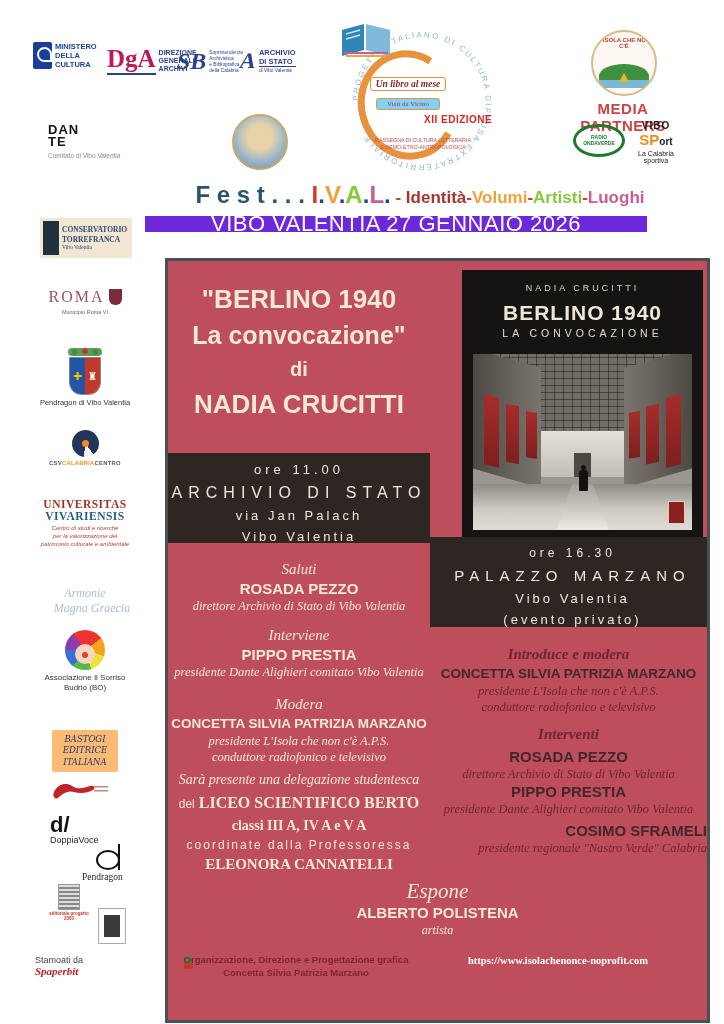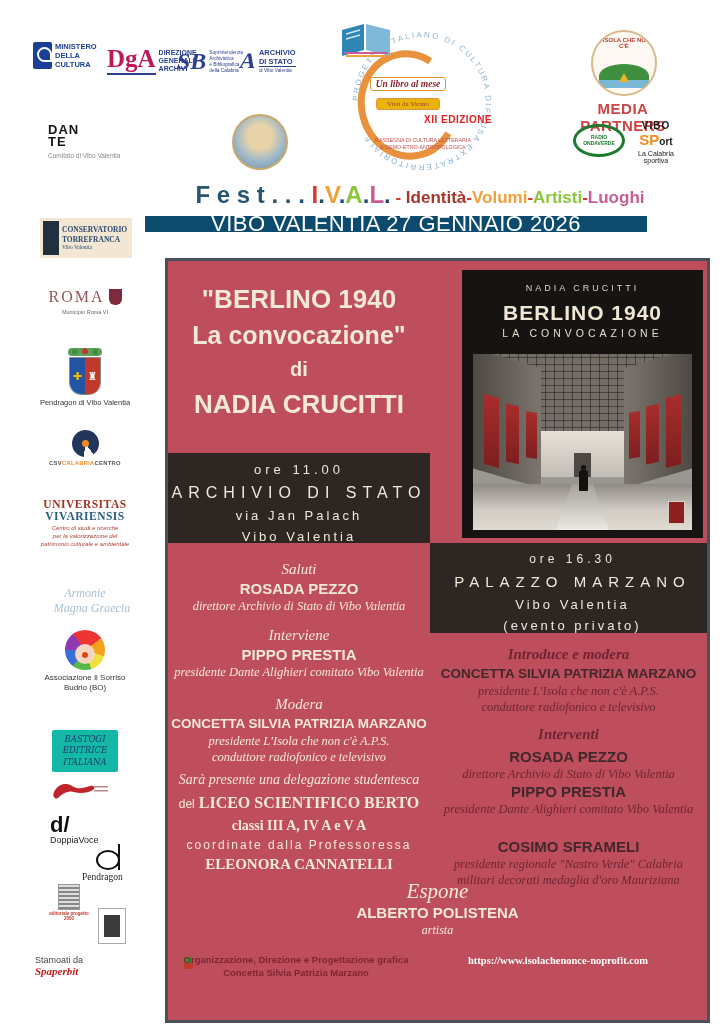--- a/index.html
+++ b/index.html
@@ -26,21 +26,21 @@
   .round-logo{width:52px;height:52px;border-radius:50%;border:2px solid #c9a96a;
     background:radial-gradient(circle at 50% 40%,#e8d3a8 0 30%,#9db7c9 60%,#6f86a0 100%);}
   
   .badge{width:164px;height:158px;}
   .badge svg{position:absolute;left:0;top:0;}
   .crescent{position:absolute;left:18px;top:28px;width:86px;height:96px;border:7px solid #e8923d;
     border-right-color:transparent;border-radius:50%;transform:rotate(-14deg);}
   .band1{position:absolute;left:30px;top:55px;width:74px;background:#fff;border:1.5px solid #e8923d;
     border-radius:3px;font-family:"Liberation Serif",serif;font-weight:bold;font-style:italic;
     font-size:9.5px;color:#8a2430;text-align:center;padding:1px 0;}
-  .band2{position:absolute;left:36px;top:76px;width:62px;background:#eab308;border:1px solid #e8923d;
+  .band2{position:absolute;left:36px;top:76px;width:62px;background:#7dd3fc;border:1px solid #e8923d;
     border-radius:3px;font-family:"Liberation Serif",serif;font-size:7px;color:#a33a30;text-align:center;padding:1px 0;}
   .bookglyph{position:absolute;left:88px;top:52px;}
   .edizione{position:absolute;left:84px;top:92px;font-size:10px;font-weight:900;color:#e02020;letter-spacing:.5px;}
   .tagline{position:absolute;left:24px;top:115px;width:118px;font-size:5.3px;color:#c05050;text-align:center;line-height:1.35;}
   
   .isola{width:62px;height:62px;border-radius:50%;border:2px solid #d8b98a;position:relative;overflow:hidden;background:#fdf9f2;}
   .isola-t{position:absolute;top:5px;left:0;right:0;text-align:center;font-size:6px;font-weight:bold;color:#c03a2e;}
   .isola-hill{position:absolute;bottom:6px;left:6px;right:6px;height:24px;border-radius:50% 50% 0 0;background:#3f8f3f;}
   .isola-water{position:absolute;bottom:6px;left:6px;right:6px;height:8px;background:#7ab8d8;}
   .isola-sail{position:absolute;bottom:12px;left:26px;width:0;height:0;border-left:5px solid transparent;
@@ -49,21 +49,21 @@
   .radio{width:46px;height:27px;border:3px solid #1d7a2e;border-radius:50%;display:flex;align-items:center;justify-content:center;
     font-size:5px;font-weight:900;color:#1d7a2e;text-align:center;line-height:1.1;}
   .vibo1{font-size:10px;font-weight:900;color:#1c1c1c;letter-spacing:1px;}
   .vibo2{font-size:15px;font-weight:900;color:#f08c1e;}
   .vibo3{font-size:10px;font-weight:bold;color:#1c1c1c;}
   .vibo4{font-size:7px;color:#1c1c1c;margin-top:1px;}
   
   .fest-line{left:140px;top:181px;width:560px;text-align:center;white-space:nowrap;}
   .fest-main span{font-size:24px;font-weight:bold;}
   .fest-sub span{font-size:17px;font-weight:bold;}
-  .datebar{left:145px;top:216px;width:502px;height:16px;background:#0c4a6e;color:#fff;
+  .datebar{left:145px;top:216px;width:502px;height:16px;background:#6d28d9;color:#fff;
     font-size:22px;letter-spacing:.5px;display:flex;align-items:center;justify-content:center;}
   
   .panel{left:165px;top:258px;width:545px;height:765px;background:#bf4e5c;border:3px solid #4a4f58;box-sizing:border-box;}
   .cream{color:#f2e8d6;}
   .serif-it{font-family:"Liberation Serif",serif;font-style:italic;}
   .booktitle{left:0;top:20px;width:262px;}
   .bt1{font-size:26px;font-weight:bold;line-height:36px;}
   .bt2{font-size:25px;font-weight:bold;line-height:36px;}
   .bt3{font-size:20px;font-weight:bold;line-height:32px;}
   .bt4{font-size:26px;font-weight:bold;line-height:38px;}
@@ -133,21 +133,21 @@
   .csv-lbl{font-size:5.8px;font-weight:bold;margin-top:3px;letter-spacing:.3px;}
   .uni1{font-family:"Liberation Serif",serif;font-size:11.5px;font-weight:bold;color:#a33225;letter-spacing:.5px;}
   .uni2{font-family:"Liberation Serif",serif;font-size:11.5px;font-weight:bold;color:#275e83;letter-spacing:.5px;}
   .uni-tag{font-size:6px;font-style:italic;color:#b04038;line-height:1.3;margin-top:3px;}
   .armonie{font-family:"Liberation Serif",serif;font-style:italic;font-size:12px;color:#a9bfcf;line-height:1.25;}
   .clown{width:40px;height:40px;border-radius:50%;margin:0 auto;position:relative;
     background:conic-gradient(#e33 0 15%,#f5a21d 15% 30%,#efe13a 30% 45%,#58b847 45% 60%,#3a6fd8 60% 75%,#8f3ab0 75% 90%,#e33 90% 100%);}
   .clown:before{content:"";position:absolute;left:10px;top:14px;width:20px;height:20px;border-radius:50%;background:#f5d7c0;}
   .clown:after{content:"";position:absolute;left:17px;top:22px;width:6px;height:6px;border-radius:50%;background:#d42;}
   .sorriso-lbl{font-size:8px;color:#333;line-height:1.3;margin-top:3px;}
-  .bastogi{width:66px;height:42px;background:#14b8a6;border-radius:2px;margin:0 auto;display:flex;flex-direction:column;
+  .bastogi{width:66px;height:42px;background:#fdba74;border-radius:2px;margin:0 auto;display:flex;flex-direction:column;
     align-items:center;justify-content:center;font-family:"DejaVu Serif",serif;font-style:italic;font-size:8.5px;
     color:#1b3a6b;line-height:1.35;}
   .dv-abbr{font-size:22px;font-weight:900;color:#111;line-height:.9;}
   .dv-name{font-size:9px;color:#222;}
   .pend-glyph{width:20px;height:16px;border:2.5px solid #111;border-radius:50%;position:relative;margin-left:14px;}
   .pend-glyph:before{content:"";position:absolute;right:-2px;top:-8px;width:2.5px;height:26px;background:#111;}
   .pend-name{font-family:"Liberation Serif",serif;font-size:9.5px;color:#222;margin-top:2px;}
   .p2000{width:20px;height:24px;background:repeating-linear-gradient(0deg,#888 0 2px,#ddd 2px 4px);border:1px solid #999;}
   .p2000-lbl{font-size:4.5px;color:#c0392b;font-weight:bold;margin-top:1px;}
   .stamp{width:26px;height:34px;background:#fff;border:1px solid #aaa;margin:0 auto;display:flex;align-items:center;justify-content:center;}
@@ -409,21 +409,21 @@
         <div class="banner" style="right:5%;top:24%;width:7%;height:40%;transform:skewY(-15deg);"></div>
         <div class="banner" style="right:15%;top:29%;width:6%;height:33%;transform:skewY(-12deg);"></div>
         <div class="banner" style="right:24%;top:33%;width:5%;height:26%;transform:skewY(-9deg);"></div>
         <div class="floor"></div>
         <div class="aisle"></div>
         <div class="figure"></div>
         <div class="pubmark"></div>
       </div>
     </div>
 
-    <div class="abs darkbox" style="left:262px;top:282px;right:0;height:90px;padding-top:5px;box-sizing:border-box;padding-left:8px;">
+    <div class="abs darkbox" style="left:262px;top:276px;right:0;height:90px;padding-top:5px;box-sizing:border-box;padding-left:8px;">
       <div class="db-l1" style="font-size:12px;">ore 16.30</div>
       <div class="db-l2" style="font-size:15px;">PALAZZO MARZANO</div>
       <div class="db-l3">Vibo Valentia</div>
       <div class="db-l3">(evento privato)</div>
     </div>
 
     <div class="abs ctr" style="left:262px;top:384px;width:277px;">
       <div class="role serif-it maroon" style="font-weight:bold;">Introduce e modera</div>
       <div class="pname dkname" style="font-size:13.5px;">CONCETTA SILVIA PATRIZIA MARZANO</div>
       <div class="pdesc serif-it maroon">presidente L'Isola che non c'è A.P.S.</div>
@@ -433,24 +433,23 @@
     <div class="abs ctr role serif-it maroon" style="left:262px;top:464px;width:277px;font-weight:bold;">Interventi</div>
 
     <div class="abs ctr" style="left:262px;top:486px;width:277px;">
       <div class="pname dkname">ROSADA PEZZO</div>
       <div class="pdesc serif-it maroon">direttore Archivio di Stato di Vibo Valentia</div>
     </div>
     <div class="abs ctr" style="left:262px;top:521px;width:277px;">
       <div class="pname dkname">PIPPO PRESTIA</div>
       <div class="pdesc serif-it maroon">presidente Dante Alighieri comitato Vibo Valentia</div>
     </div>
-    <div class="abs ctr" style="left:262px;top:576px;width:277px;">
+    <div class="abs ctr" style="left:262px;top:560px;width:277px;text-align:right;">
       <div class="pname dkname">COSIMO SFRAMELI</div>
       <div class="pdesc serif-it maroon">presidente regionale "Nastro Verde" Calabria</div>
-      <div class="pdesc serif-it maroon">militari decorati medaglia d'oro Mauriziana</div>
     </div>
 
     <div class="abs ctr cream espone" style="left:0;top:618px;width:539px;">
       <div class="role">Espone</div>
       <div class="pname">ALBERTO POLISTENA</div>
       <div class="pdesc serif-it">artista</div>
     </div>
 
     <div class="abs credit-icon" style="left:16px;top:696px;"></div>
     <div class="abs ctr credits" style="left:8px;top:692px;width:240px;">

